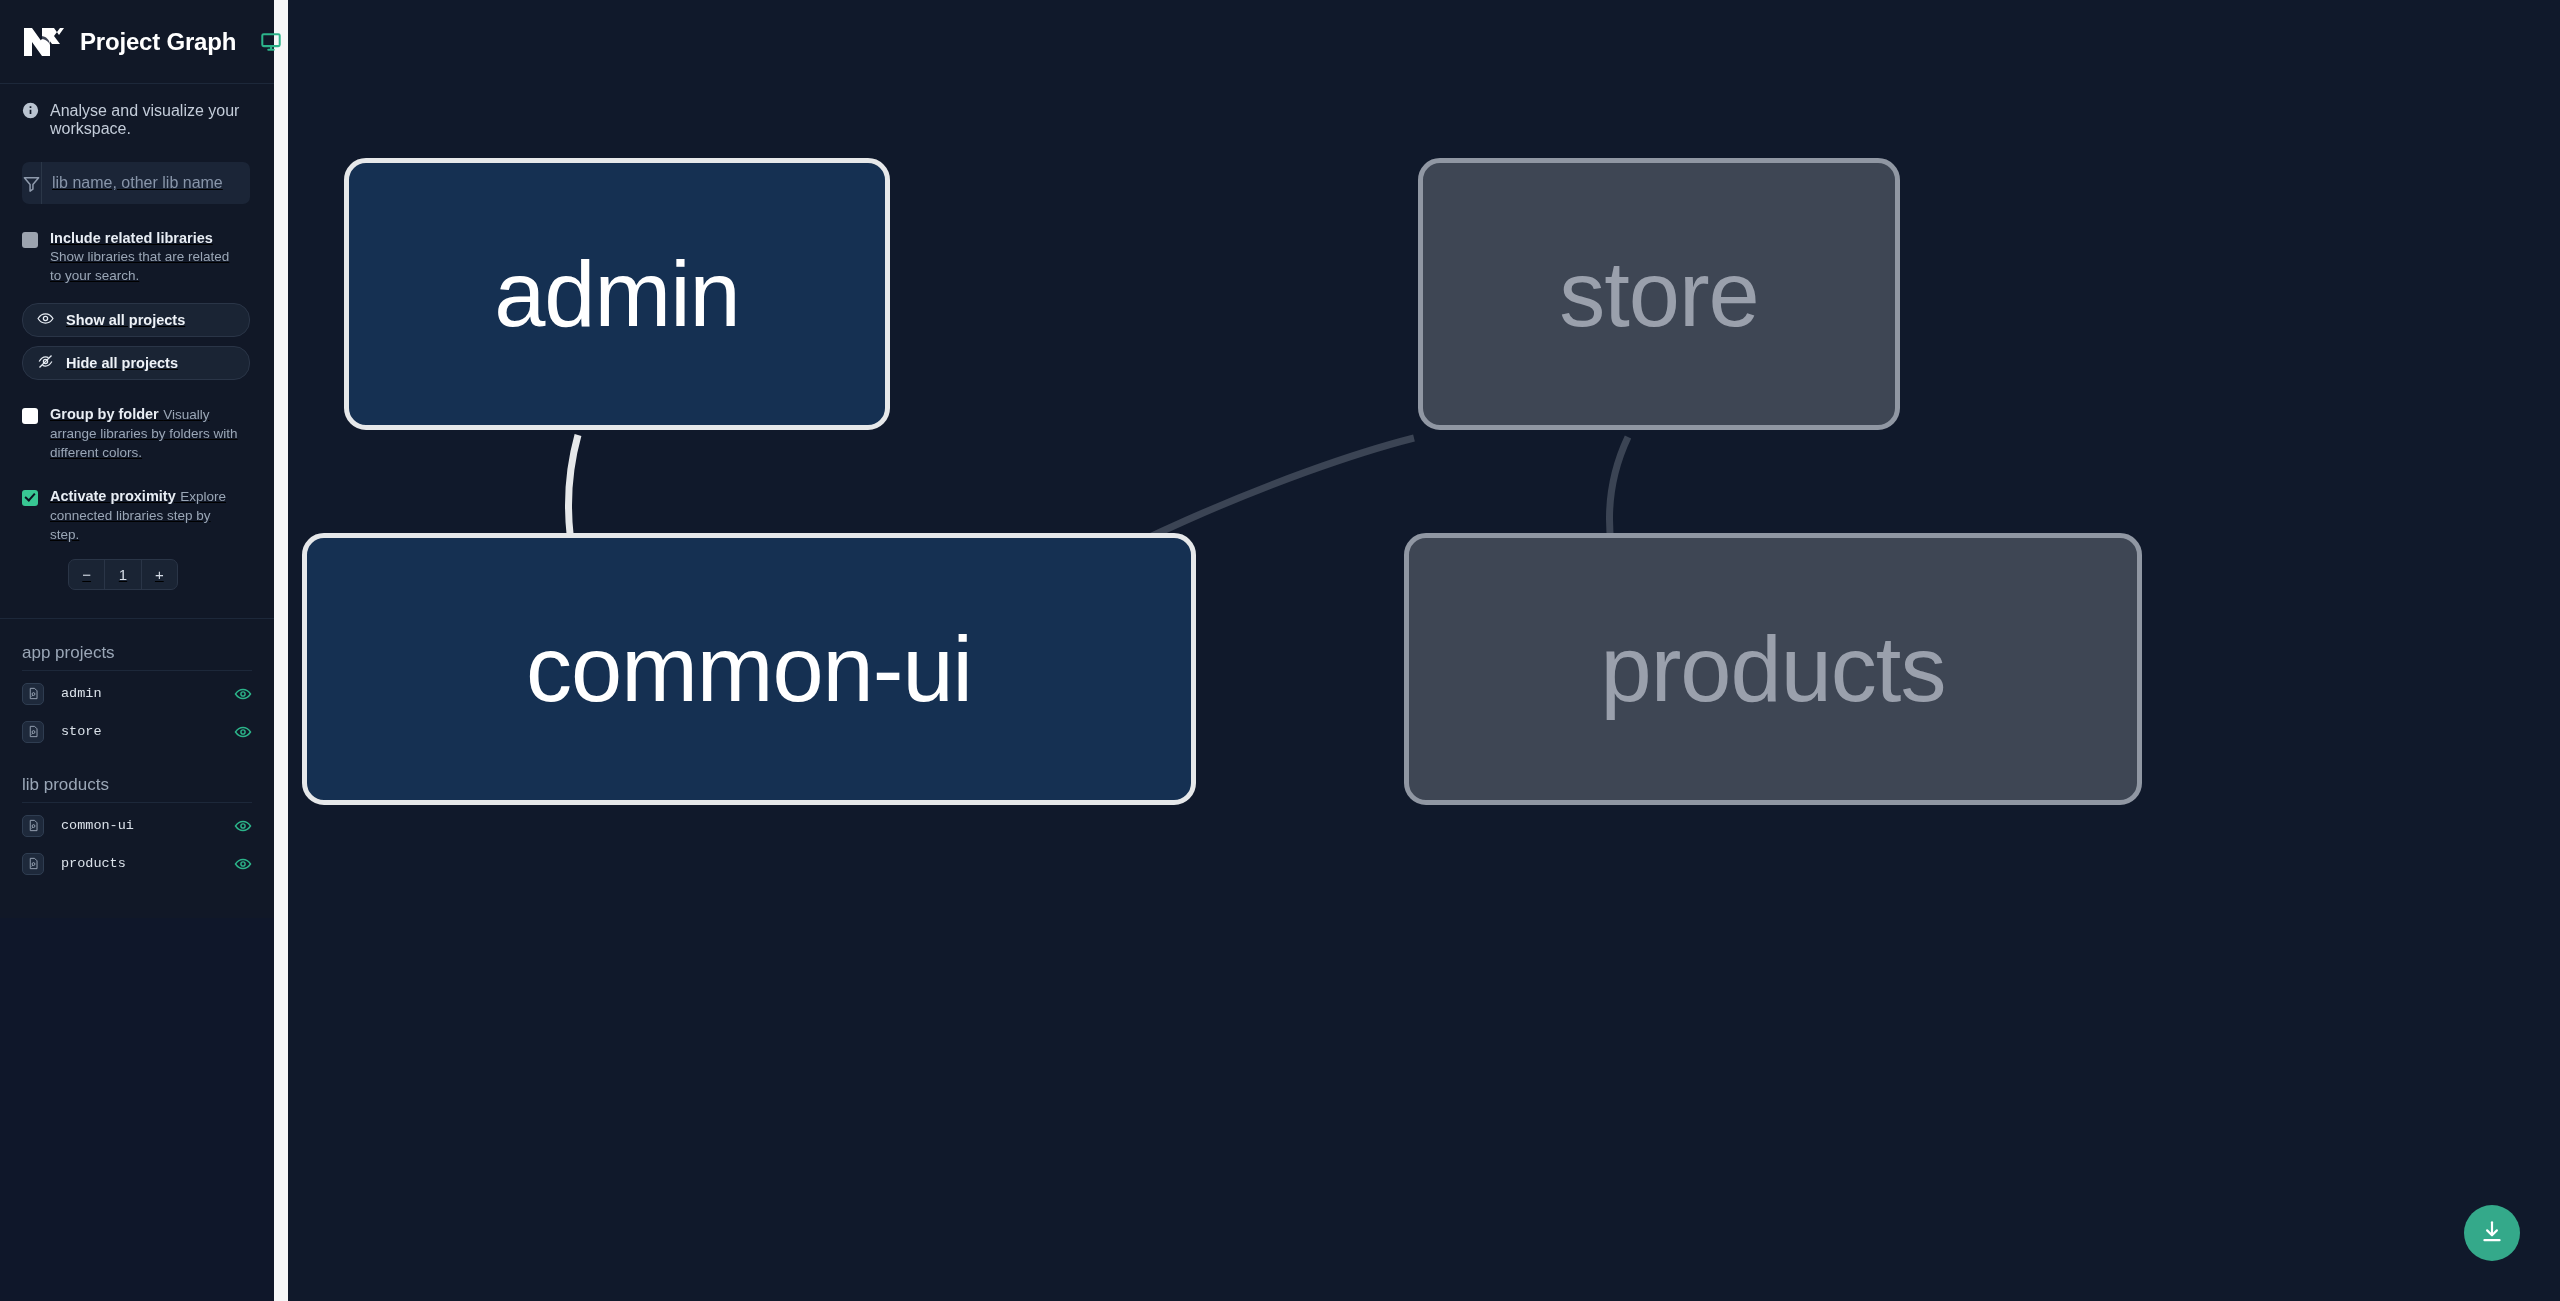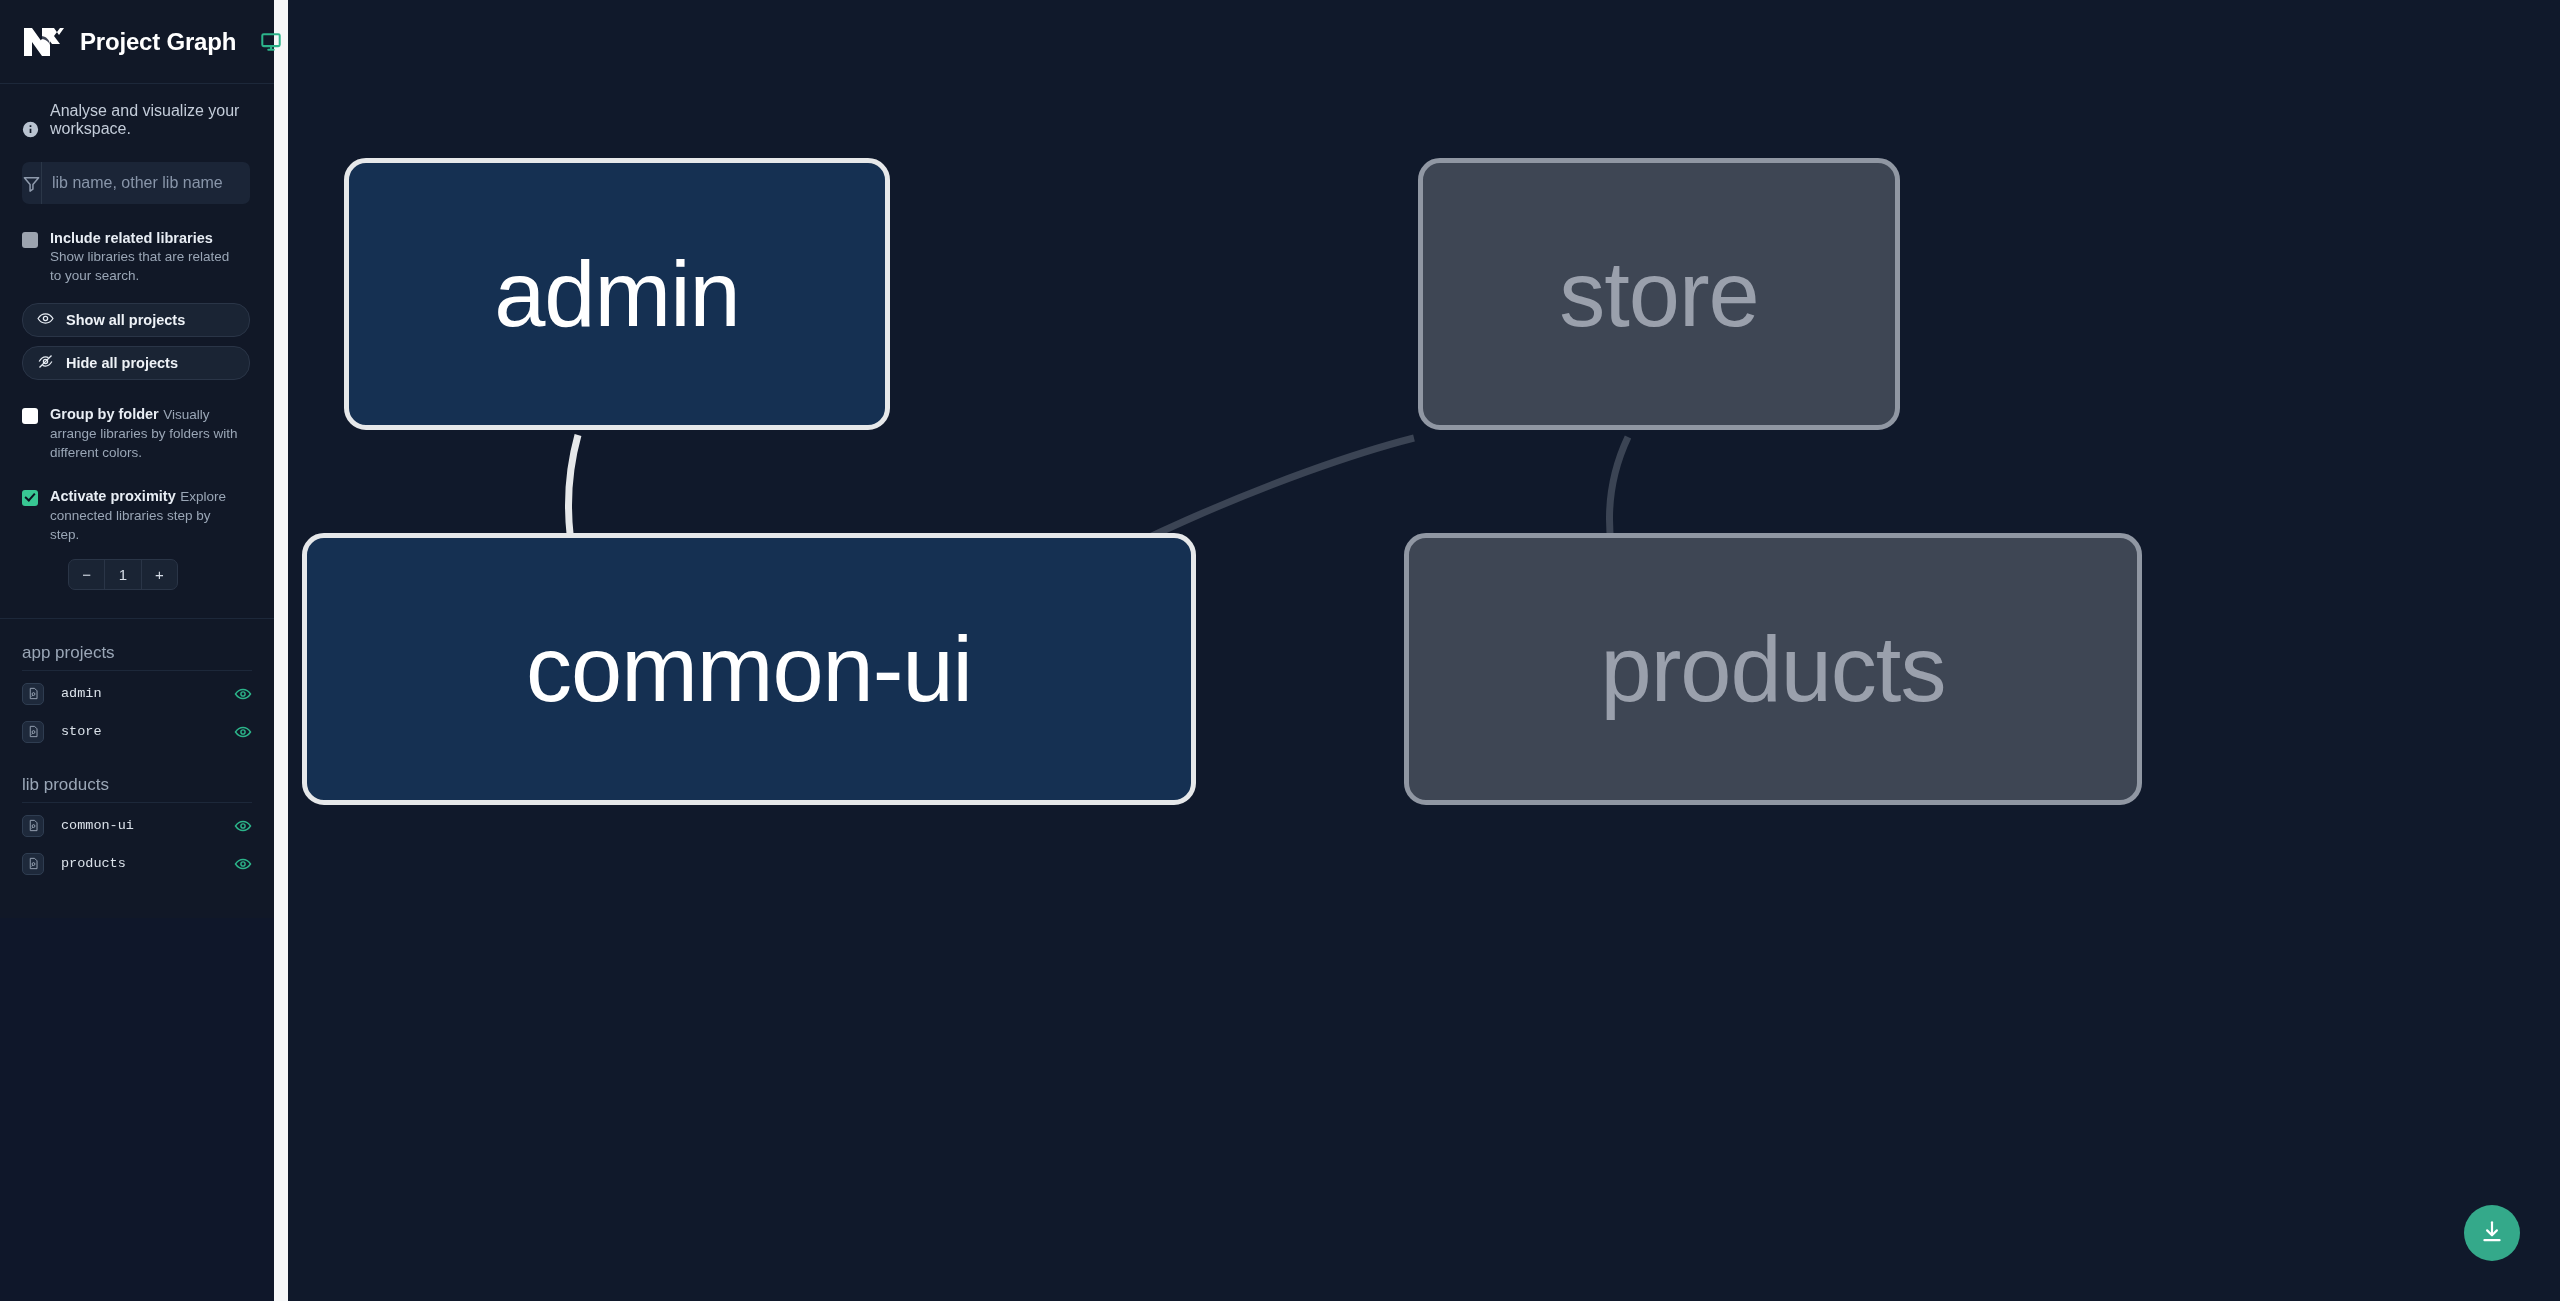--- a/index.html
+++ b/index.html
@@ -33,27 +33,27 @@
     gap: 14px;
   }
   .nx-logo { width: 44px; height: 40px; flex: 0 0 44px; }
   .sb-title {
     font-size: 24px; font-weight: bold; color: #ffffff;
     letter-spacing: -0.2px; white-space: nowrap;
   }
   .monitor-ico { width: 22px; height: 22px; flex: 0 0 22px; margin-left: 10px; }
 
   .sb-tagline {
-    display: flex; align-items: flex-end; gap: 11px;
+    display: flex; align-items: flex-start; gap: 11px;
     padding: 18px 22px 16px 22px;
     font-size: 16px; color: #c3ccd9;
   }
   .info-ico { width: 17px; height: 17px; flex: 0 0 17px; }
 
-  .sb-body { padding: 0 22px; }
+  .sb-body { padding: 0 22px; text-decoration: underline; }
 
   .search-wrap {
     display: flex; align-items: stretch;
     height: 42px; width: 228px;
     background: #1b2troll; background: #1b2537;
     border-radius: 7px; overflow: hidden;
     margin-top: 8px;
   }
   .search-ico-box {
     width: 46px; display: flex; align-items: center; justify-content: center;

